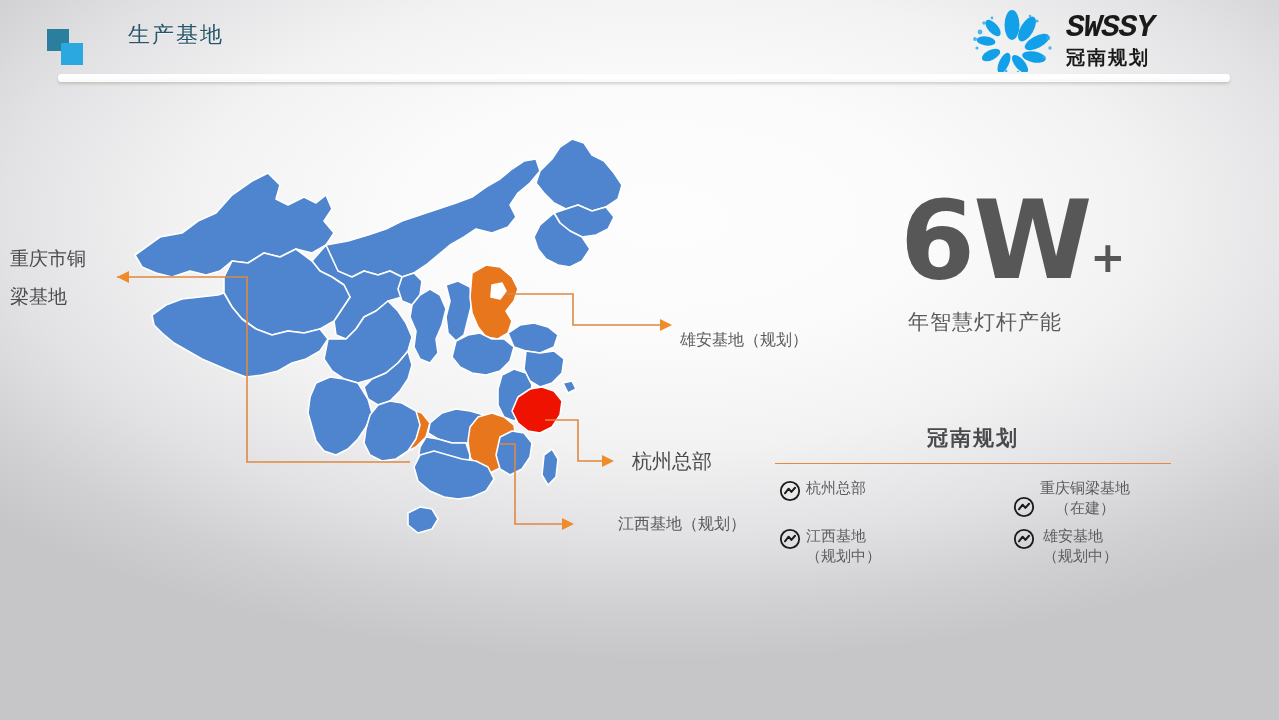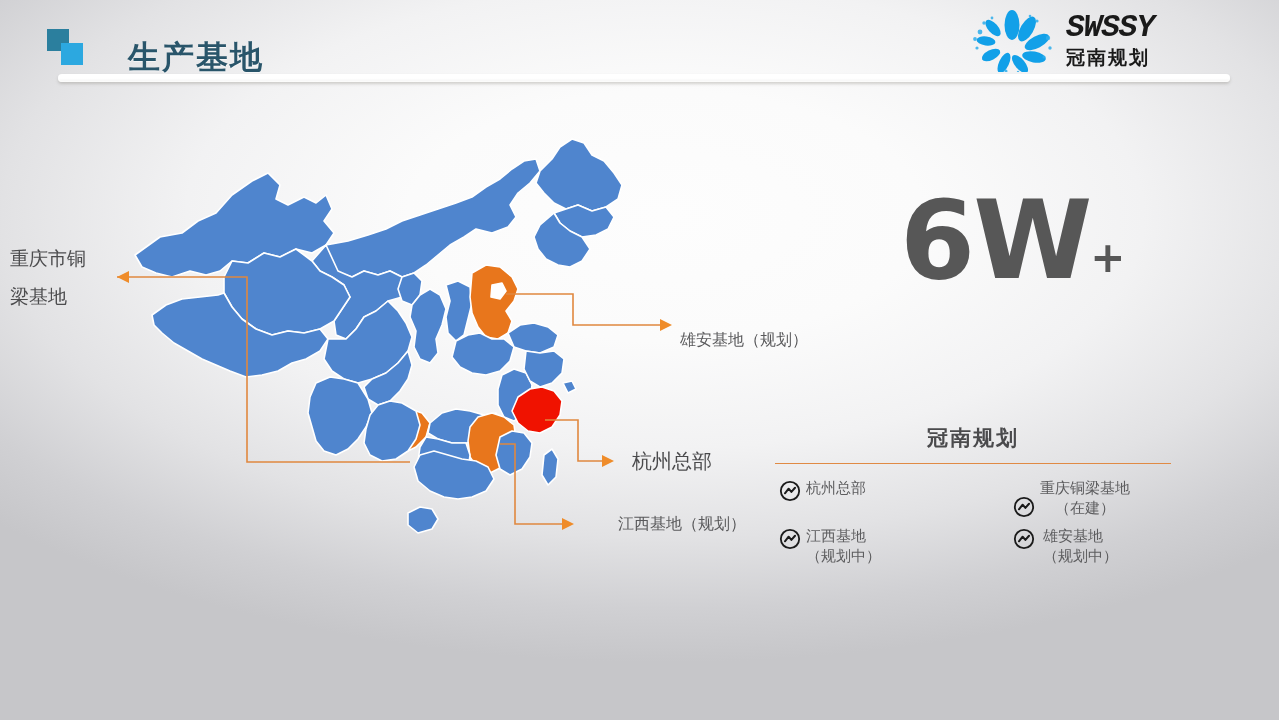--- a/index.html
+++ b/index.html
@@ -26,23 +26,23 @@
   
   .hdr-sq {
     position: absolute;
     width: 22px; height: 22px;
   }
   .hdr-sq.a { left: 47px; top: 29px; background: #2b7f9e; }
   .hdr-sq.b { left: 61px; top: 43px; background: #2ca8e0; }
 
   .page-title {
     position: absolute;
-    left: 128px; top: 37px;
-    font-size: 32px;
-    font-weight: bold;
+    left: 128px; top: 15px;
+    font-size: 22px;
+    font-weight: normal;
     color: #29556a;
     letter-spacing: 2px;
     line-height: 40px;
     text-shadow: 0 1px 0 rgba(255,255,255,.5);
     white-space: nowrap;
   }
 
   .hdr-rule {
     position: absolute;
     left: 58px; top: 74px;
@@ -326,20 +326,21 @@
     <div>梁基地</div>
   </div>
 
   <div class="callout-label big" style="left:632px; top:446px;">杭州总部</div>
 
   <div class="callout-label" style="left:586px; top:509px;margin-left:32px;">江西基地（规划）</div>
 
   <div class="stat-num">
     <span>6W</span><span class="stat-plus">+</span>
   </div>
+  <div class="stat-cap">年智慧灯杆产能</div>
 
   <div class="plan-title">冠南规划</div>
   <div class="plan-rule"></div>
 
   <div class="plan-grid">
 
     <div class="plan-item p0">
       <svg class="plan-ico" viewBox="0 0 24 24">
         <circle cx="12" cy="12" r="10" fill="none" stroke="#1b1b1b" stroke-width="2"></circle>
         <path d="M6.5,14.5 L10.5,9.5 L13.5,13 L17.5,8.5" fill="none" stroke="#1b1b1b" stroke-width="2.2" stroke-linecap="round" stroke-linejoin="round"></path>

